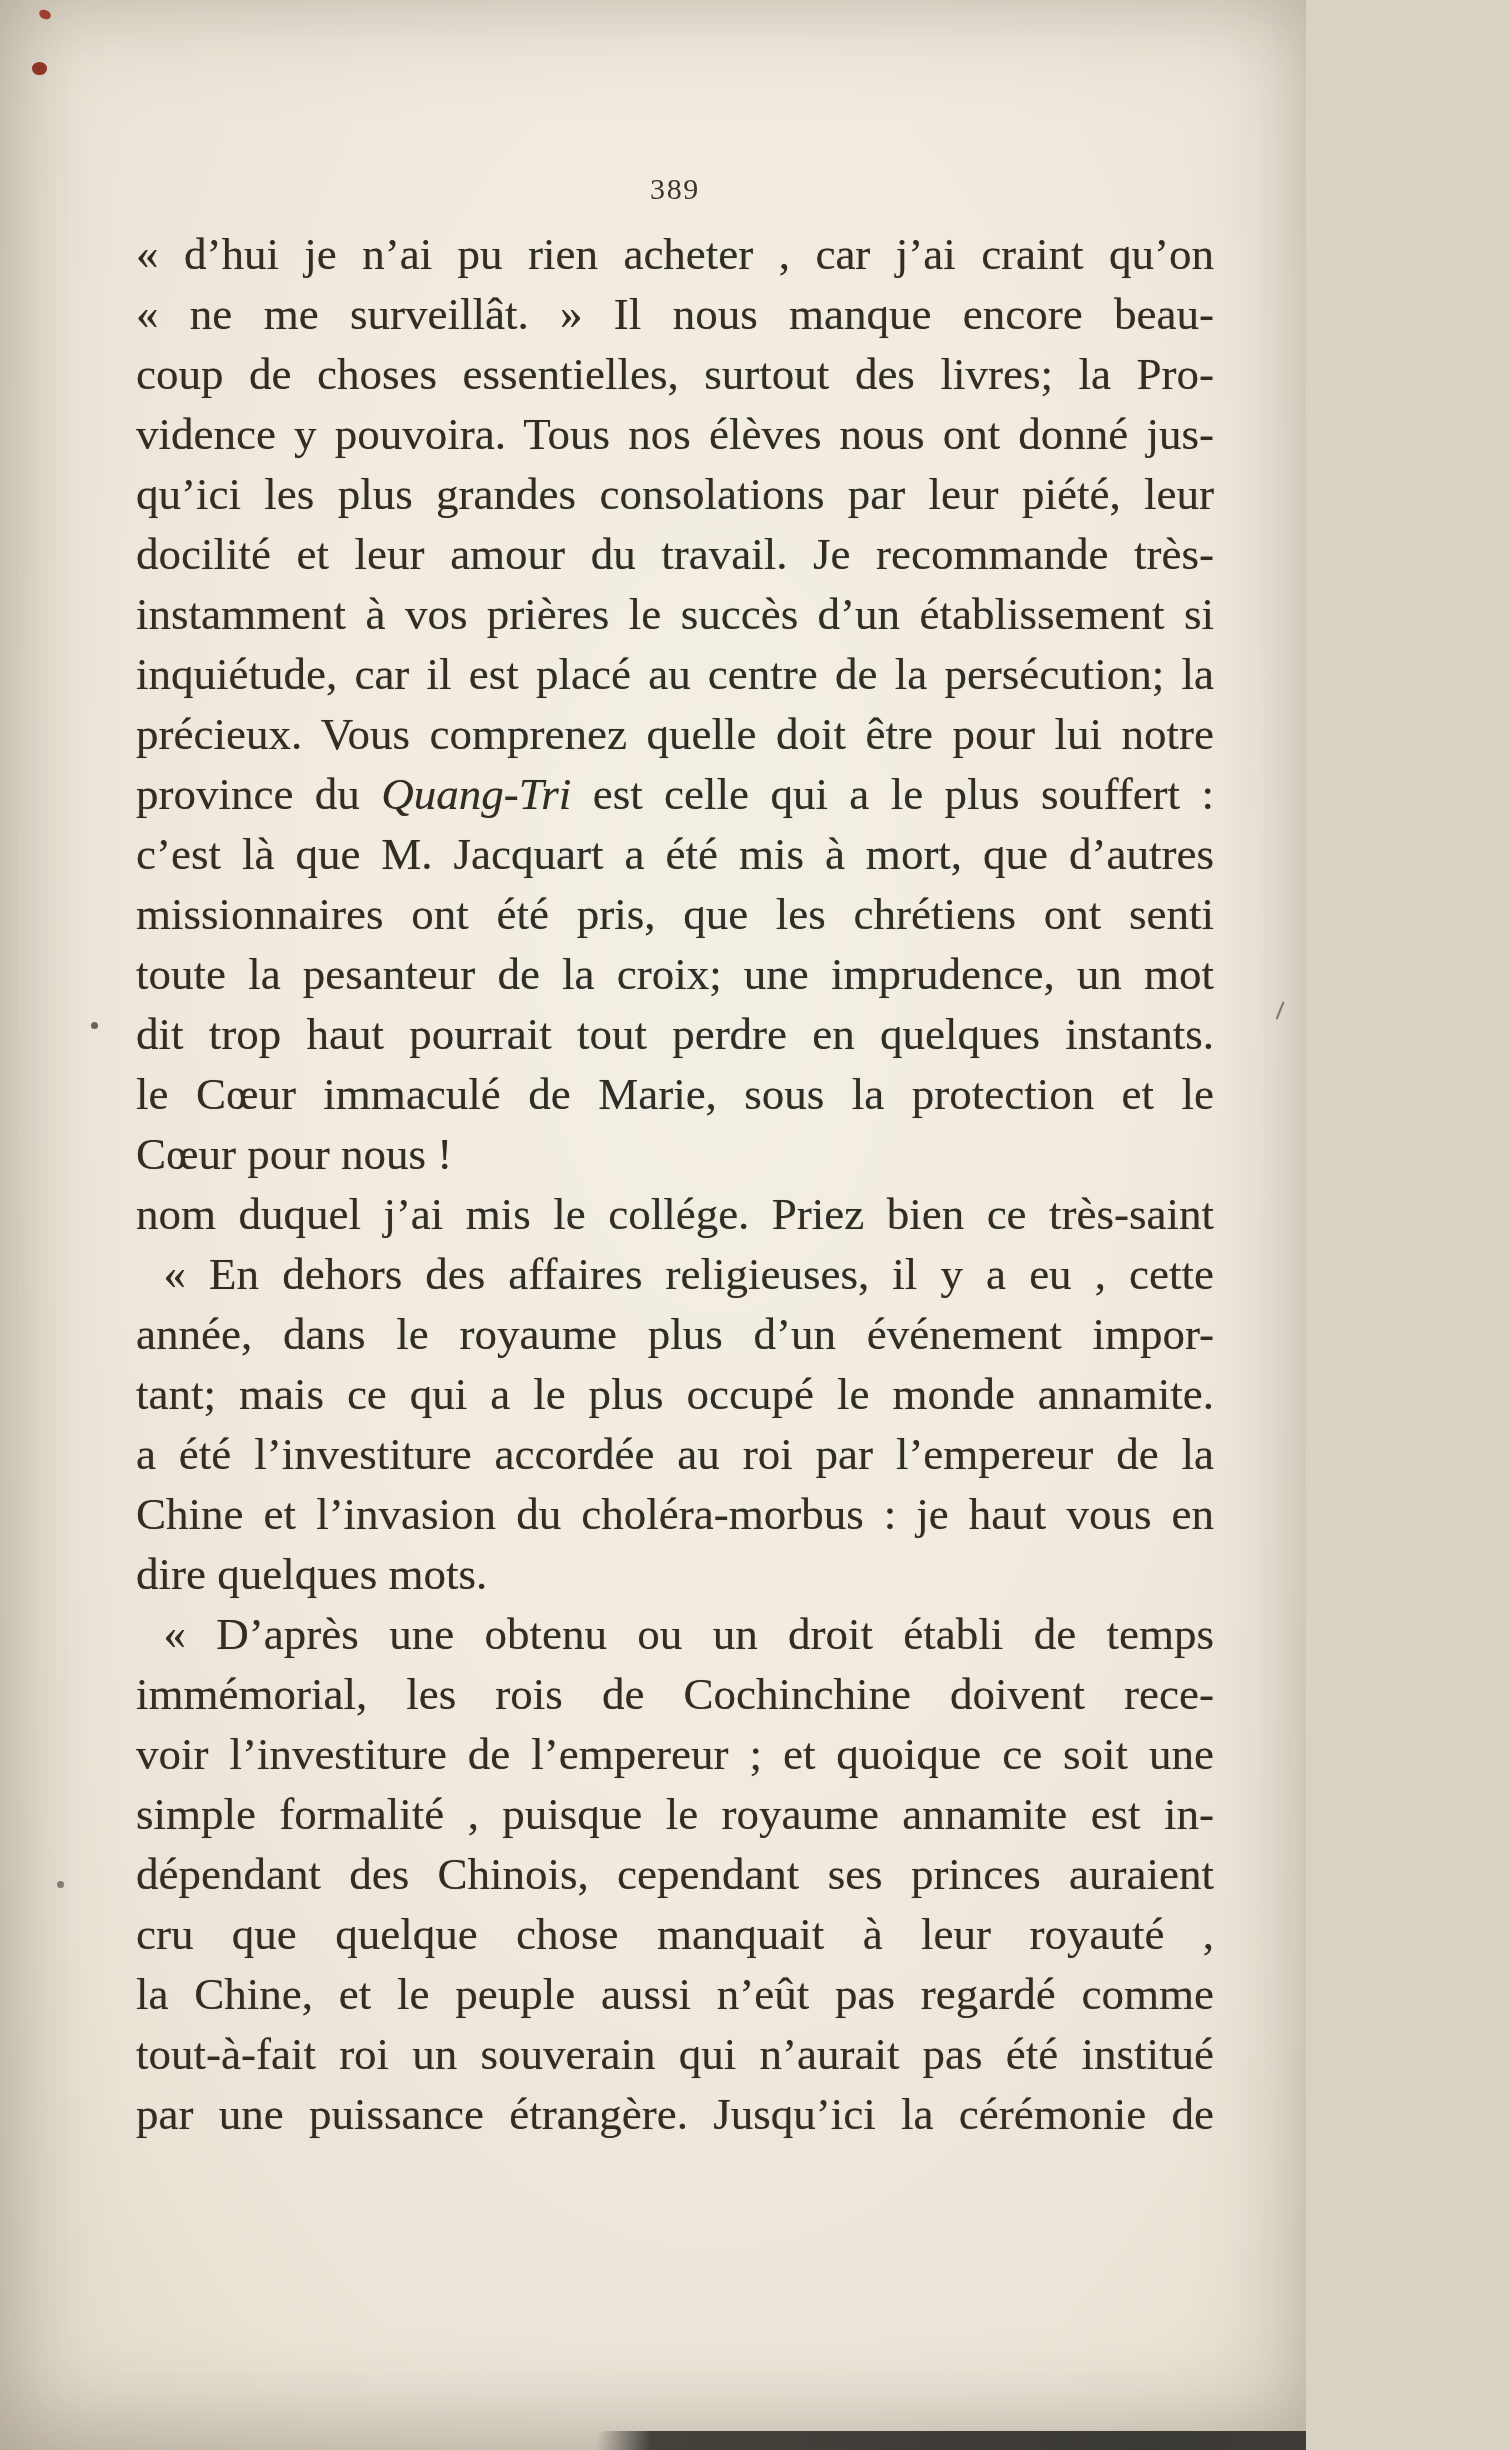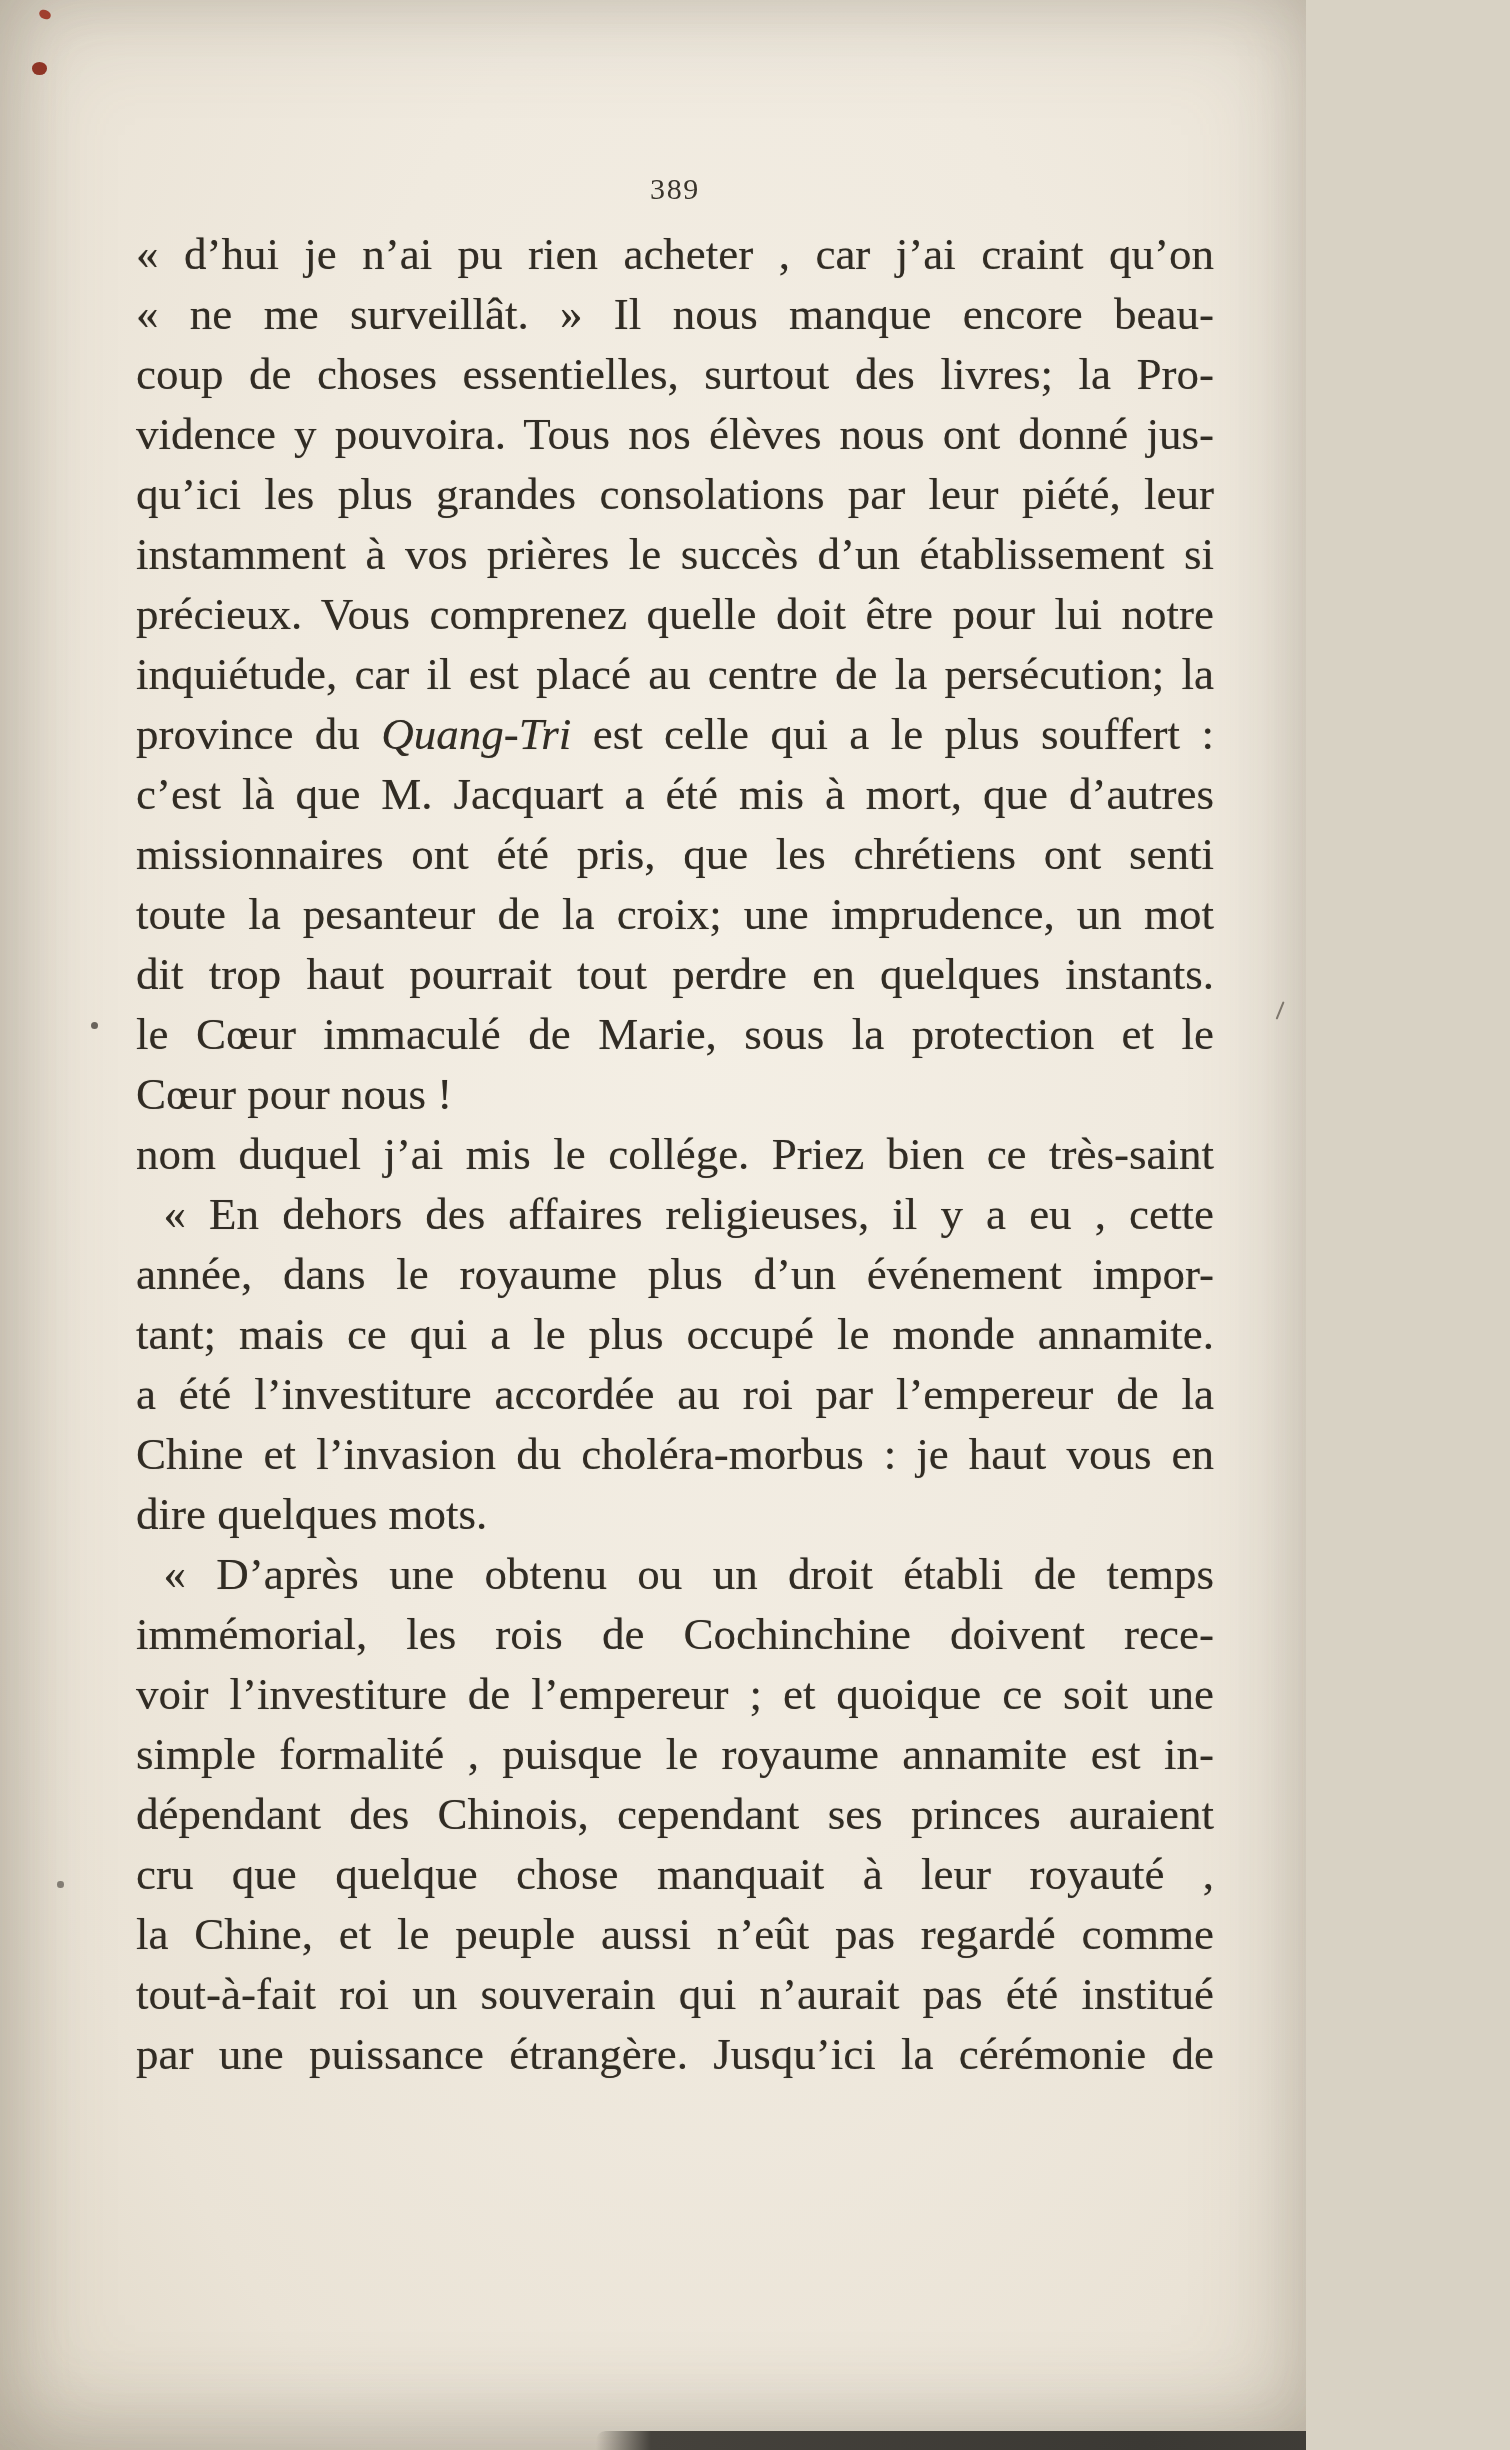--- a/index.html
+++ b/index.html
@@ -91,23 +91,24 @@
 
   <div class="content">
     <div class="page-number">389</div>
     <div id="paragraphs">
         <div class="paragraph">
           <div class="line">« d’hui je n’ai pu rien acheter , car j’ai craint qu’on</div>
           <div class="line">« ne me surveillât. » Il nous manque encore beau-</div>
           <div class="line">coup de choses essentielles, surtout des livres; la Pro-</div>
           <div class="line">vidence y pouvoira. Tous nos élèves nous ont donné jus-</div>
           <div class="line">qu’ici les plus grandes consolations par leur piété, leur</div>
+          <div class="line">docilité et leur amour du travail. Je recommande très-</div>
           <div class="line">instamment à vos prières le succès d’un établissement si</div>
+          <div class="line">inquiétude, car il est placé au centre de la persécution; la</div>
           <div class="line">précieux. Vous comprenez quelle doit être pour lui notre</div>
-          <div class="line">inquiétude, car il est placé au centre de la persécution; la</div>
           <div class="line"><span>province du </span><em>Quang-Tri</em><span> est celle qui a le plus souffert :</span></div>
           <div class="line">c’est là que M. Jacquart a été mis à mort, que d’autres</div>
           <div class="line">missionnaires ont été pris, que les chrétiens ont senti</div>
           <div class="line">toute la pesanteur de la croix; une imprudence, un mot</div>
           <div class="line">dit trop haut pourrait tout perdre en quelques instants.</div>
           <div class="line">le Cœur immaculé de Marie, sous la protection et le</div>
           <div class="line no-just">Cœur pour nous !</div>
           <div class="line">nom duquel j’ai mis le collége. Priez bien ce très-saint</div>
         </div>
         <div class="paragraph indent">

